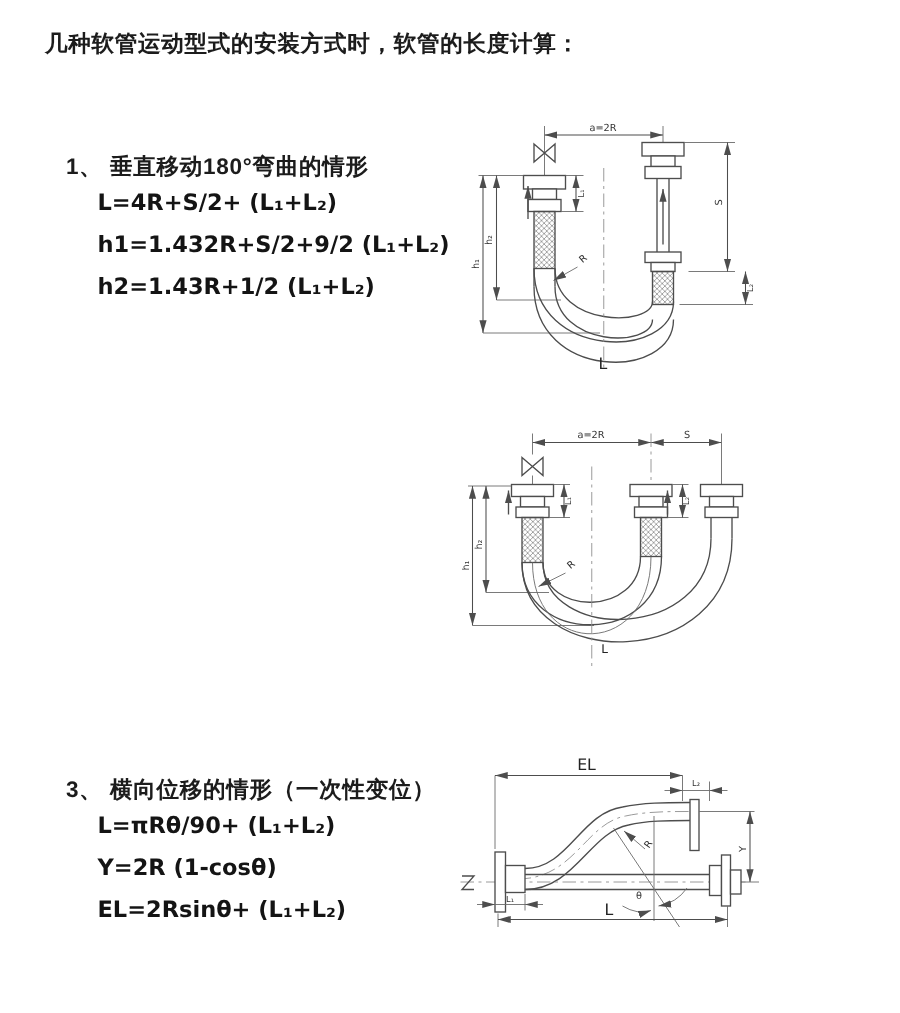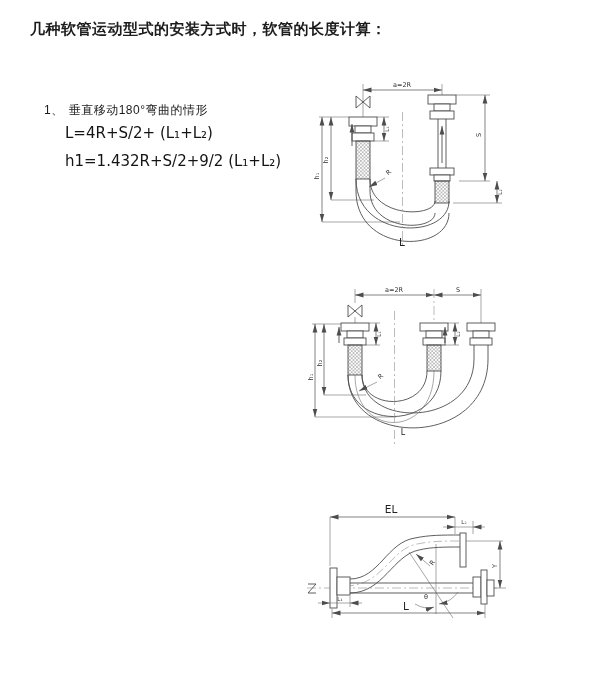--- a/index.html
+++ b/index.html
@@ -1,23 +1,23 @@
 <!DOCTYPE html>
 <html><head>
 <meta charset="utf-8">
 <style>
   html,body{margin:0;padding:0;}
   .page{position:relative;width:529px;height:675px;background:#ffffff;overflow:hidden;
         font-family:"Liberation Sans",sans-serif;color:#1c1c1c;}
   .title{position:absolute;left:30px;top:20px;font-size:15px;font-weight:700;letter-spacing:.5px;}
   .sec{position:absolute;left:44px;}
-  .hd{font-size:12px;font-weight:400;letter-spacing:.5px;white-space:nowrap;}
+  .hd{font-size:15px;font-weight:700;letter-spacing:.5px;white-space:nowrap;}
   .num{margin-right:5px;}
   .fx{margin-left:21px;font-size:15px;line-height:28px;white-space:nowrap;
-      font-family:"DejaVu Sans",sans-serif;color:#141414;}
+      font-family:"DejaVu Sans",sans-serif;color:#141414;font-weight:bold;}
   .fx:first-of-type{margin-top:4px;}
   svg{position:absolute;}
   #d1{left:312px;top:70px;}
   #d2{left:308px;top:283px;}
   #d3{left:303px;top:500px;}
   .ln{stroke:#4d4d4d;stroke-width:.9;fill:none;}
   .thin{stroke:#6b6b6b;stroke-width:.6;fill:none;}
   .dim{stroke:#4d4d4d;stroke-width:.7;fill:none;marker-start:url(#mS);marker-end:url(#mE);}
   .cl{stroke:#8f8f8f;stroke-width:.6;fill:none;stroke-dasharray:9 3 2 3;}
   .fit{fill:#ffffff;stroke:#4d4d4d;stroke-width:.9;}
@@ -33,20 +33,21 @@
 <div class="page">
 
   <div class="title">几种软管运动型式的安装方式时，软管的长度计算：</div>
 
   <section class="sec" style="top:102px">
     <div class="hd">
       <span class="num">1、</span><span>垂直移动180°弯曲的情形</span>
     </div>
     <div class="fx">L=4R+S/2+ (L₁+L₂)</div>
     <div class="fx">h1=1.432R+S/2+9/2 (L₁+L₂)</div>
+    <div class="fx">h2=1.43R+1/2 (L₁+L₂)</div>
   </section>
 
   <svg id="d1" width="195" height="185" viewBox="0 0 195 185">
     <defs>
       <marker id="mE" markerWidth="10" markerHeight="8" refX="8.5" refY="3" orient="auto" markerUnits="userSpaceOnUse">
           <path d="M0,0.6 L8.5,3 L0,5.4 Z" fill="#4d4d4d"></path>
         </marker>
       <marker id="mS" markerWidth="10" markerHeight="8" refX="8.5" refY="3" orient="auto-start-reverse" markerUnits="userSpaceOnUse">
           <path d="M0,0.6 L8.5,3 L0,5.4 Z" fill="#4d4d4d"></path>
         </marker>
@@ -209,20 +210,28 @@
     </g>
 
     <g>
       <line class="thin" x1="69" y1="99" x2="51" y2="108" marker-end="url(#mE)"></line>
       <text class="d" transform="rotate(-40 74 95)" x="74" y="95" text-anchor="middle">R</text>
     </g>
 
     <text class="mid" x="95" y="152" text-anchor="middle">L</text>
   </svg>
 
+  <section class="sec" style="top:517px">
+    <div class="hd">
+      <span class="num">3、</span><span>横向位移的情形（一次性变位）</span>
+    </div>
+    <div class="fx">L=πRθ/90+ (L₁+L₂)</div>
+    <div class="fx">Y=2R (1-cosθ)</div>
+    <div class="fx">EL=2Rsinθ+ (L₁+L₂)</div>
+  </section>
 
   <svg id="d3" width="210" height="130" viewBox="0 0 210 130">
     <g>
       <line class="thin" x1="27" y1="17" x2="27" y2="66"></line>
       <line class="thin" x1="152" y1="17" x2="152" y2="34"></line>
       <line class="dim" x1="27" y1="17" x2="152" y2="17"></line>
       <text class="big" x="88" y="13" text-anchor="middle">EL</text>
     </g>
 
     <g>

